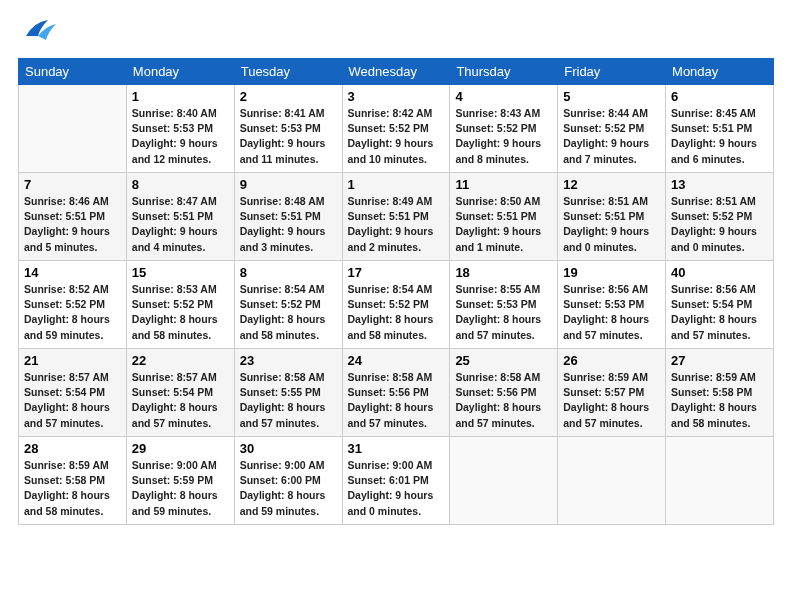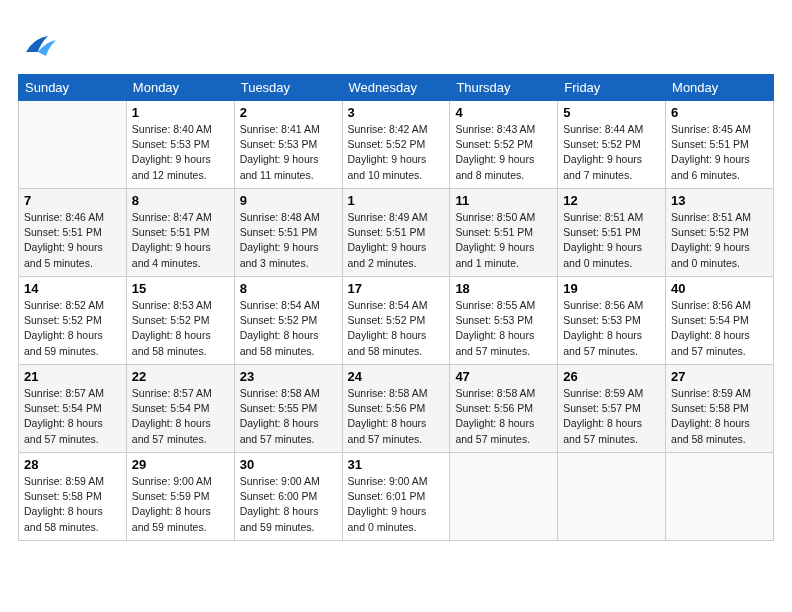--- a/index.html
+++ b/index.html
@@ -6,21 +6,20 @@
     body {
       font-family: Arial, sans-serif;
       background: #fff;
       width: 792px;
       height: 612px;
       overflow: hidden;
     }
     .container {
       width: 792px;
       padding: 18px 18px 10px 18px;
-      margin-top: 16px;
     }
     .header {
       display: flex;
       justify-content: space-between;
       align-items: flex-start;
       margin-bottom: 10px;
     }
     .logo {
       display: flex;
       flex-direction: column;
@@ -78,20 +77,21 @@
     .day-num {
       font-weight: bold;
       font-size: 13px;
       display: block;
       margin-bottom: 2px;
     }
     .day-info {
       font-size: 10.5px;
       color: #222;
       line-height: 1.45;
+      font-weight: bold;
     }
   </style>
 </head>
 <body>
 
 <div class="container">
   <div class="header">
     <div class="logo">
       <div class="logo-row">
         <svg width="38" height="30" viewBox="0 0 38 30">
@@ -221,21 +221,21 @@
           </td>
           <td>
             <span class="day-num">23</span>
             <div class="day-info">Sunrise: 8:58 AM<br>Sunset: 5:55 PM<br>Daylight: 8 hours and 57 minutes.</div>
           </td>
           <td>
             <span class="day-num">24</span>
             <div class="day-info">Sunrise: 8:58 AM<br>Sunset: 5:56 PM<br>Daylight: 8 hours and 57 minutes.</div>
           </td>
           <td>
-            <span class="day-num">47</span>
+            <span class="day-num">25</span>
             <div class="day-info">Sunrise: 8:58 AM<br>Sunset: 5:56 PM<br>Daylight: 8 hours and 57 minutes.</div>
           </td>
           <td>
             <span class="day-num">26</span>
             <div class="day-info">Sunrise: 8:59 AM<br>Sunset: 5:57 PM<br>Daylight: 8 hours and 57 minutes.</div>
           </td>
           <td>
             <span class="day-num">27</span>
             <div class="day-info">Sunrise: 8:59 AM<br>Sunset: 5:58 PM<br>Daylight: 8 hours and 58 minutes.</div>
           </td>

